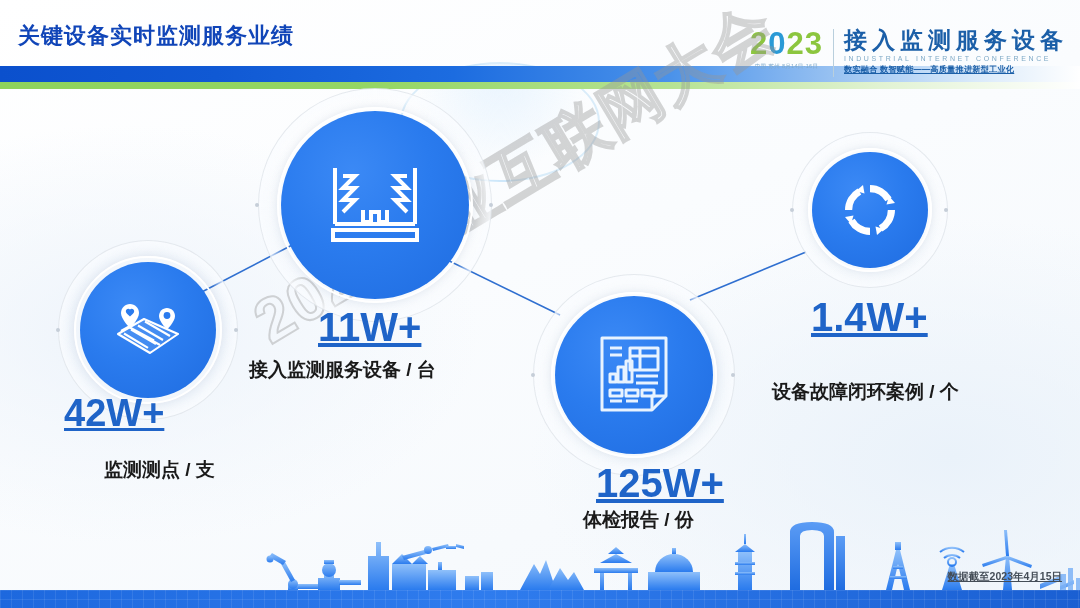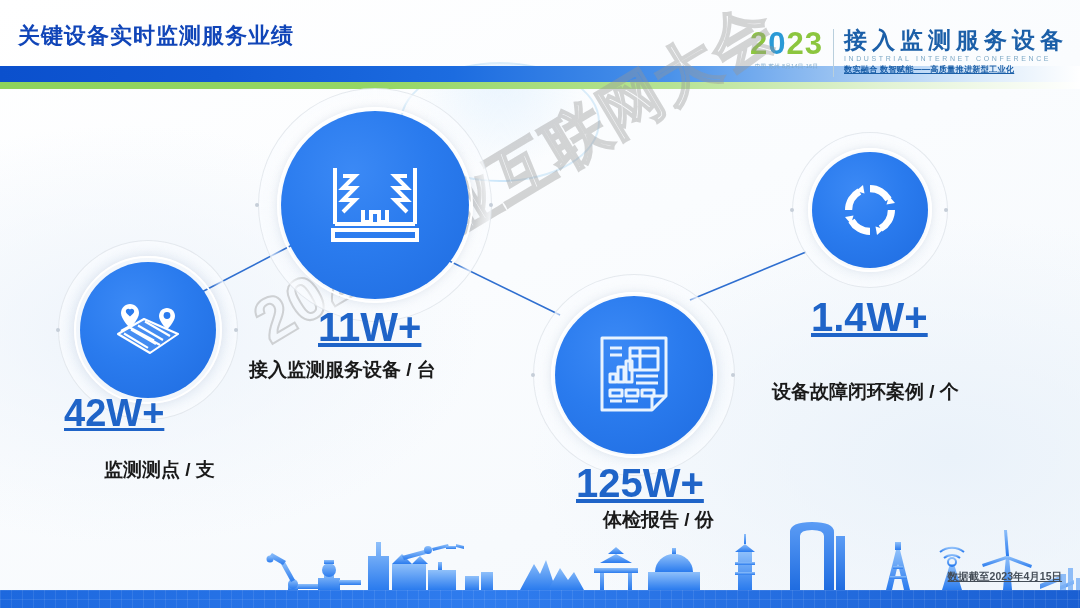--- a/index.html
+++ b/index.html
@@ -323,22 +323,22 @@
           <path d="M40 42 L62 42"></path>
           <path d="M40 49 L62 49"></path>
           <path d="M14 56 L26 56 L26 62 L14 62 Z"></path>
           <path d="M30 56 L42 56 L42 62 L30 62 Z"></path>
           <path d="M46 56 L58 56 L58 62 L46 62 Z"></path>
           <path d="M14 67 L26 67"></path>
           <path d="M30 67 L42 67"></path>
         </g>
       </svg>
     </div>
-    <div class="stat-num big" style="left:576px; top:462px;">125W+</div>
-    <div class="stat-label" style="left:583px; top:508px;margin-left:20px;">体检报告 / 份</div>
+    <div class="stat-num big" style="left:596px; top:462px;">125W+</div>
+    <div class="stat-label" style="left:583px; top:508px;">体检报告 / 份</div>
   </div>
 
   <div class="node">
     <div class="ring-outer" style="left:792px; top:132px; width:156px; height:156px;"></div>
     <div class="ring-dot" style="left:790px; top:208px;"></div>
     <div class="ring-dot" style="left:944px; top:208px;"></div>
     <div class="ring-inner" style="left:808px; top:148px; width:124px; height:124px;"></div>
     <div class="disc" style="left:812px; top:152px; width:116px; height:116px;">
 
       <svg width="58" height="58" viewBox="0 0 58 58">

